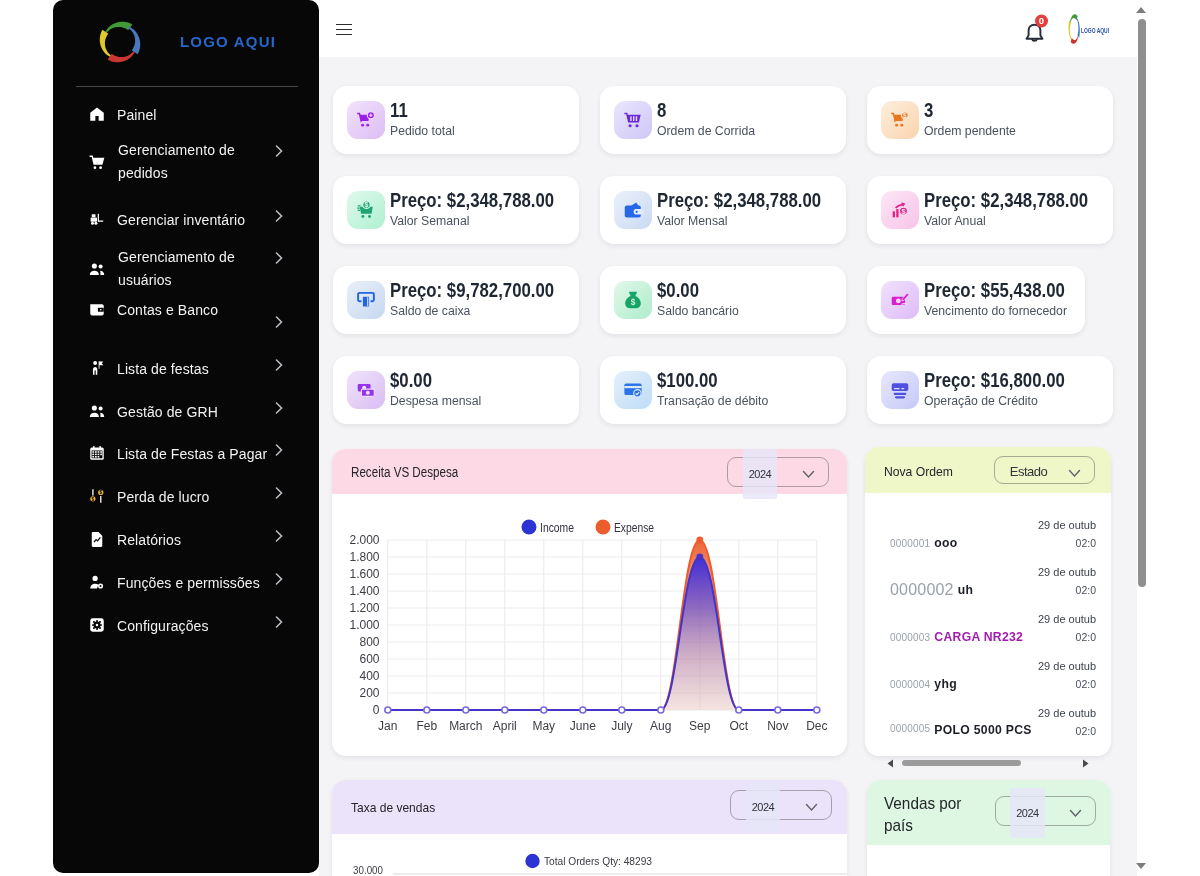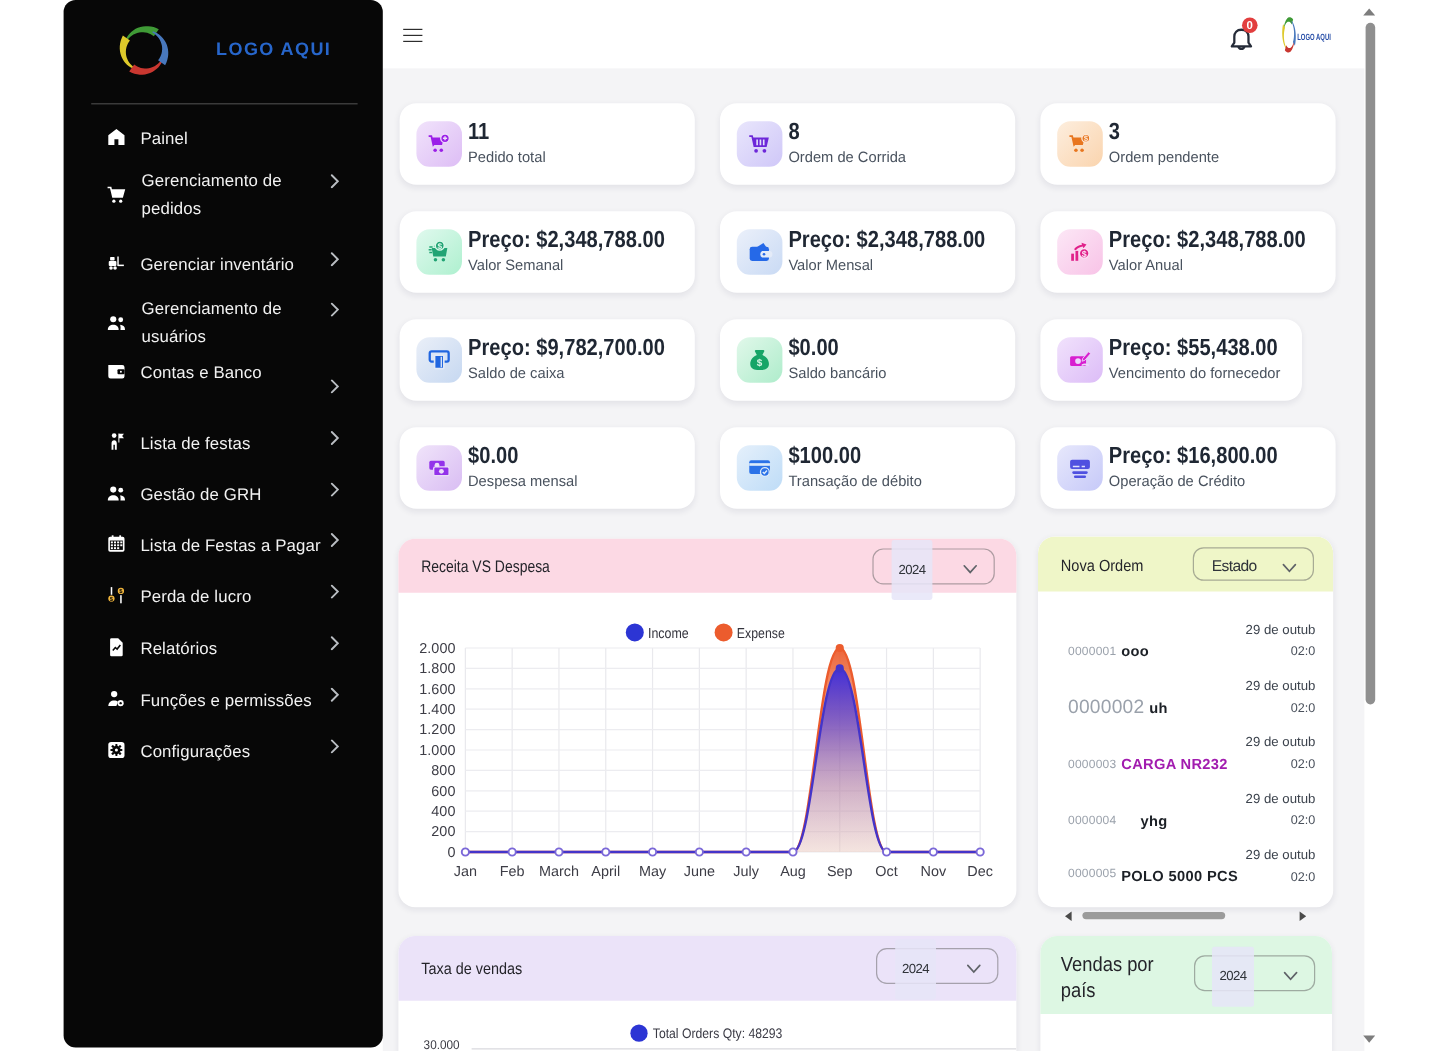--- a/index.html
+++ b/index.html
@@ -487,21 +487,21 @@
     <div class="abs" style="left:173px;top:165.5px;width:58px;overflow:hidden;font-size:11px;color:#3c434d;white-space:nowrap">29 de outubro</div>
 <div class="abs" style="right:15px;top:183.5px;font-size:10.5px;color:#4a515c">02:0</div>
 <div class="abs" style="left:25px;top:182.0px;height:16px;display:flex;align-items:center">
       <span style="font-size:10px;color:#9aa1ab;letter-spacing:0.2px">0000003</span>
       <span style="font-size:12.2px;font-weight:bold;color:#a21caf;margin-left:4px;letter-spacing:0.3px">CARGA NR232</span>
     </div>
     <div class="abs" style="left:173px;top:212.5px;width:58px;overflow:hidden;font-size:11px;color:#3c434d;white-space:nowrap">29 de outubro</div>
 <div class="abs" style="right:15px;top:230.5px;font-size:10.5px;color:#4a515c">02:0</div>
 <div class="abs" style="left:25px;top:229.0px;height:16px;display:flex;align-items:center">
       <span style="font-size:10px;color:#9aa1ab;letter-spacing:0.2px">0000004</span>
-      <span style="font-size:12.2px;font-weight:bold;color:#1c2026;margin-left:20px;letter-spacing:0.3px">yhg</span>
+      <span style="font-size:12.2px;font-weight:bold;color:#1c2026;margin-left:4px;letter-spacing:0.3px">yhg</span>
     </div>
     <div class="abs" style="left:173px;top:259.5px;width:58px;overflow:hidden;font-size:11px;color:#3c434d;white-space:nowrap">29 de outubro</div>
 <div class="abs" style="right:15px;top:277.5px;font-size:10.5px;color:#4a515c">02:0</div>
 <div class="abs" style="left:25px;top:276.0px;height:16px;display:flex;align-items:flex-start">
       <span style="font-size:10px;color:#9aa1ab;letter-spacing:0.2px">0000005</span>
       <span style="font-size:12.2px;font-weight:bold;color:#1c2026;margin-left:4px;letter-spacing:0.3px">POLO 5000 PCS</span>
     </div>
 </div>
 <svg class="abs" style="left:886px;top:758.5px" width="9" height="9" viewBox="0 0 9 9">
     <path d="M7 0.5 L1.5 4.5 L7 8.5 Z" fill="#4a4a4a"></path>

